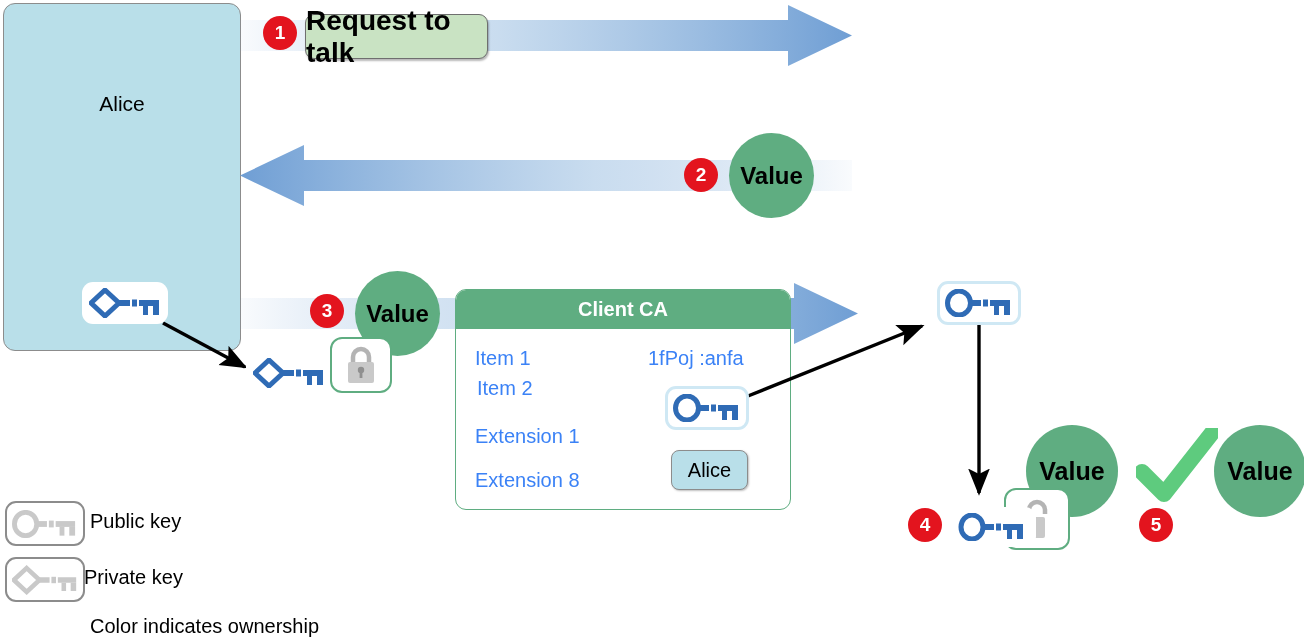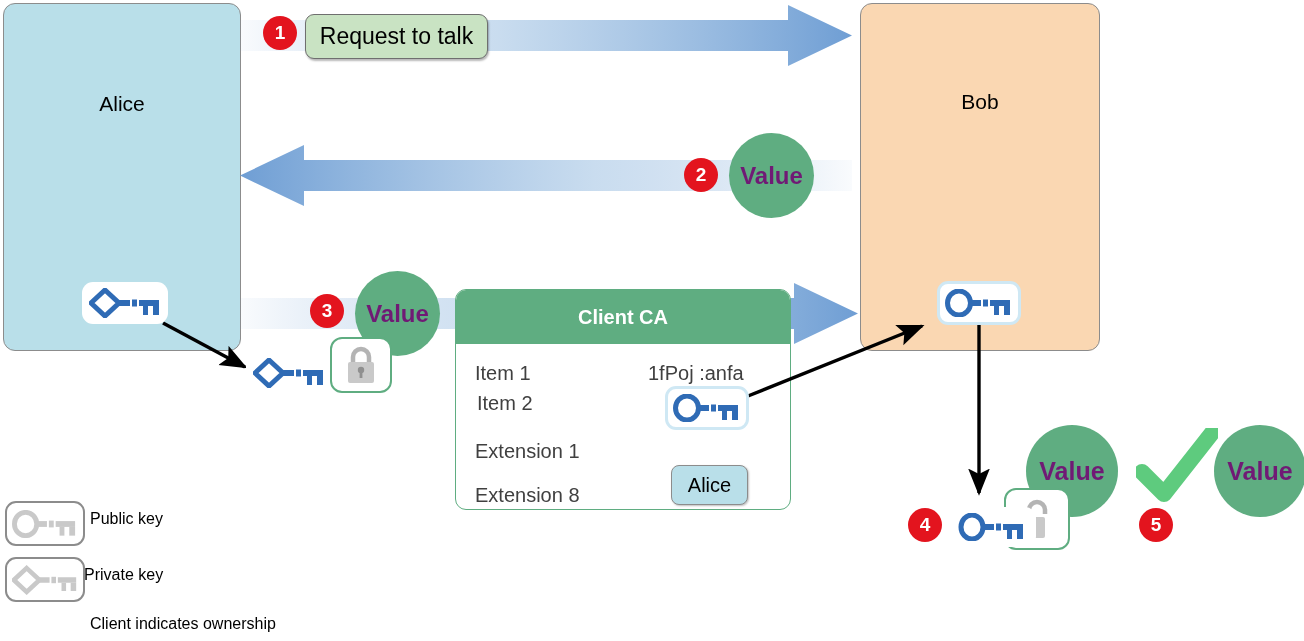--- a/index.html
+++ b/index.html
@@ -17,56 +17,56 @@
   .arrow-wrap{position:absolute;}
   .arrow-wrap svg{display:block;}
 
   
   .badge{position:absolute;width:34px;height:34px;border-radius:50%;
          background:#e3141e;color:#fff;font-size:19px;font-weight:bold;
          display:flex;align-items:center;justify-content:center;z-index:30;}
 
   
   .value-circle{position:absolute;border-radius:50%;background:#5fad81;
-                color:#701a75;font-weight:bold;display:flex;align-items:center;
+                color:#000000;font-weight:bold;display:flex;align-items:center;
                 justify-content:center;z-index:25;}
 
   
   #req-pill{position:absolute;left:305px;top:14px;width:181px;height:43px;
             background:#c9e3c3;border:1.5px solid #6f6f6f;border-radius:9px;
             display:flex;align-items:center;justify-content:center;
-            font-size:23px;color:#000;z-index:20;
-            box-shadow:1px 2px 2px rgba(0,0,0,.28);}
+            font-size:28px;color:#000;z-index:20;
+            box-shadow:1px 2px 2px rgba(0,0,0,.28);font-weight:bold;}
 
   
   #cert{position:absolute;left:455px;top:289px;width:336px;height:221px;
         border:1.5px solid #5fad81;border-radius:11px;background:#fff;z-index:22;
         box-sizing:border-box;overflow:hidden;}
-  #cert-header{height:54px;background:#5fad81;color:#fff;font-size:20px;font-weight:bold;
+  #cert-header{height:39px;background:#5fad81;color:#fff;font-size:20px;font-weight:bold;
                display:flex;align-items:center;justify-content:center;}
   #cert-body{position:relative;height:180px;}
-  .cert-line{position:absolute;font-size:20px;color:#404040;white-space:nowrap;}
+  .cert-line{position:absolute;font-size:20px;color:#3b82f6;white-space:nowrap;}
   #cert-alice-tag{position:absolute;left:215px;top:121px;width:75px;height:38px;
                   background:#b9dfe9;border:1.5px solid #8c8c8c;border-radius:8px;
                   display:flex;align-items:center;justify-content:center;font-size:20px;
                   box-shadow:1px 1px 2px rgba(0,0,0,.25);}
 
   
   .keychip{position:absolute;border-radius:11px;box-sizing:border-box;
            display:flex;align-items:center;justify-content:center;z-index:26;}
   .keychip.white-blue{background:#fff;border:3px solid #cfe8f4;}
   .keychip.plain-white{background:#fff;border:none;}
   .keychip.grayframe{background:#fff;border:2.5px solid #8c8c8c;}
 
   
   .lockbox{position:absolute;background:#fff;border:2px solid #5fad81;border-radius:12px;
            box-sizing:border-box;display:flex;align-items:center;justify-content:center;z-index:26;}
 
   
-  .legend-text{position:absolute;font-size:16px;color:#000;white-space:nowrap;}
+  .legend-text{position:absolute;font-size:20px;color:#000;white-space:nowrap;}
 
   
   .conn{position:absolute;left:0;top:0;width:1304px;height:641px;z-index:24;pointer-events:none;}
 </style>
 </head>
 <body>
 
 <div id="stage">
 
   <div class="arrow-wrap" style="left:240px;top:5px;z-index:5;">
@@ -119,23 +119,20 @@
 
     <line x1="748" y1="396" x2="922" y2="326" stroke="#000" stroke-width="3.4" marker-end="url(#ah)"></line>
 
     <line x1="979" y1="325" x2="979" y2="493" stroke="#000" stroke-width="3.4" marker-end="url(#ah)"></line>
   </svg>
 
   <div class="party" id="alice-box">
     <div class="party-label" style="top:88px;">Alice</div>
   </div>
 
-  <div class="party" id="bob-box">
-    <div class="party-label" style="top:86px;">Bob</div>
-  </div>
 
   <div class="badge" style="left:263px;top:16px;">1</div>
   <div id="req-pill">Request to talk</div>
 
   <div class="badge" style="left:684px;top:158px;">2</div>
   <div class="value-circle" style="left:729px;top:133px;width:85px;height:85px;font-size:24px;">Value</div>
 
   <div class="badge" style="left:310px;top:294px;">3</div>
   <div class="value-circle" style="left:355px;top:271px;width:85px;height:85px;font-size:24px;">Value</div>
 
@@ -255,15 +252,15 @@
       <path d="M16,2 L30,15 L16,28 L2,15 Z" fill="none" stroke="#c9c9c9" stroke-width="5"></path>
       <rect x="29" y="12" width="12" height="6" fill="#c9c9c9"></rect>
       <rect x="43" y="11.5" width="5" height="7" fill="#c9c9c9"></rect>
       <rect x="50" y="12" width="20" height="6" fill="#c9c9c9"></rect>
       <rect x="54" y="18" width="5" height="9" fill="#c9c9c9"></rect>
       <rect x="64" y="18" width="6" height="9" fill="#c9c9c9"></rect>
     </svg>
   </div>
   <div class="legend-text" style="left:84px;top:566px;">Private key</div>
 
-  <div class="legend-text" style="left:90px;top:615px;">Client indicates ownership</div>
+  <div class="legend-text" style="left:90px;top:615px;">Color indicates ownership</div>
 
 </div>
 
 </body></html>

